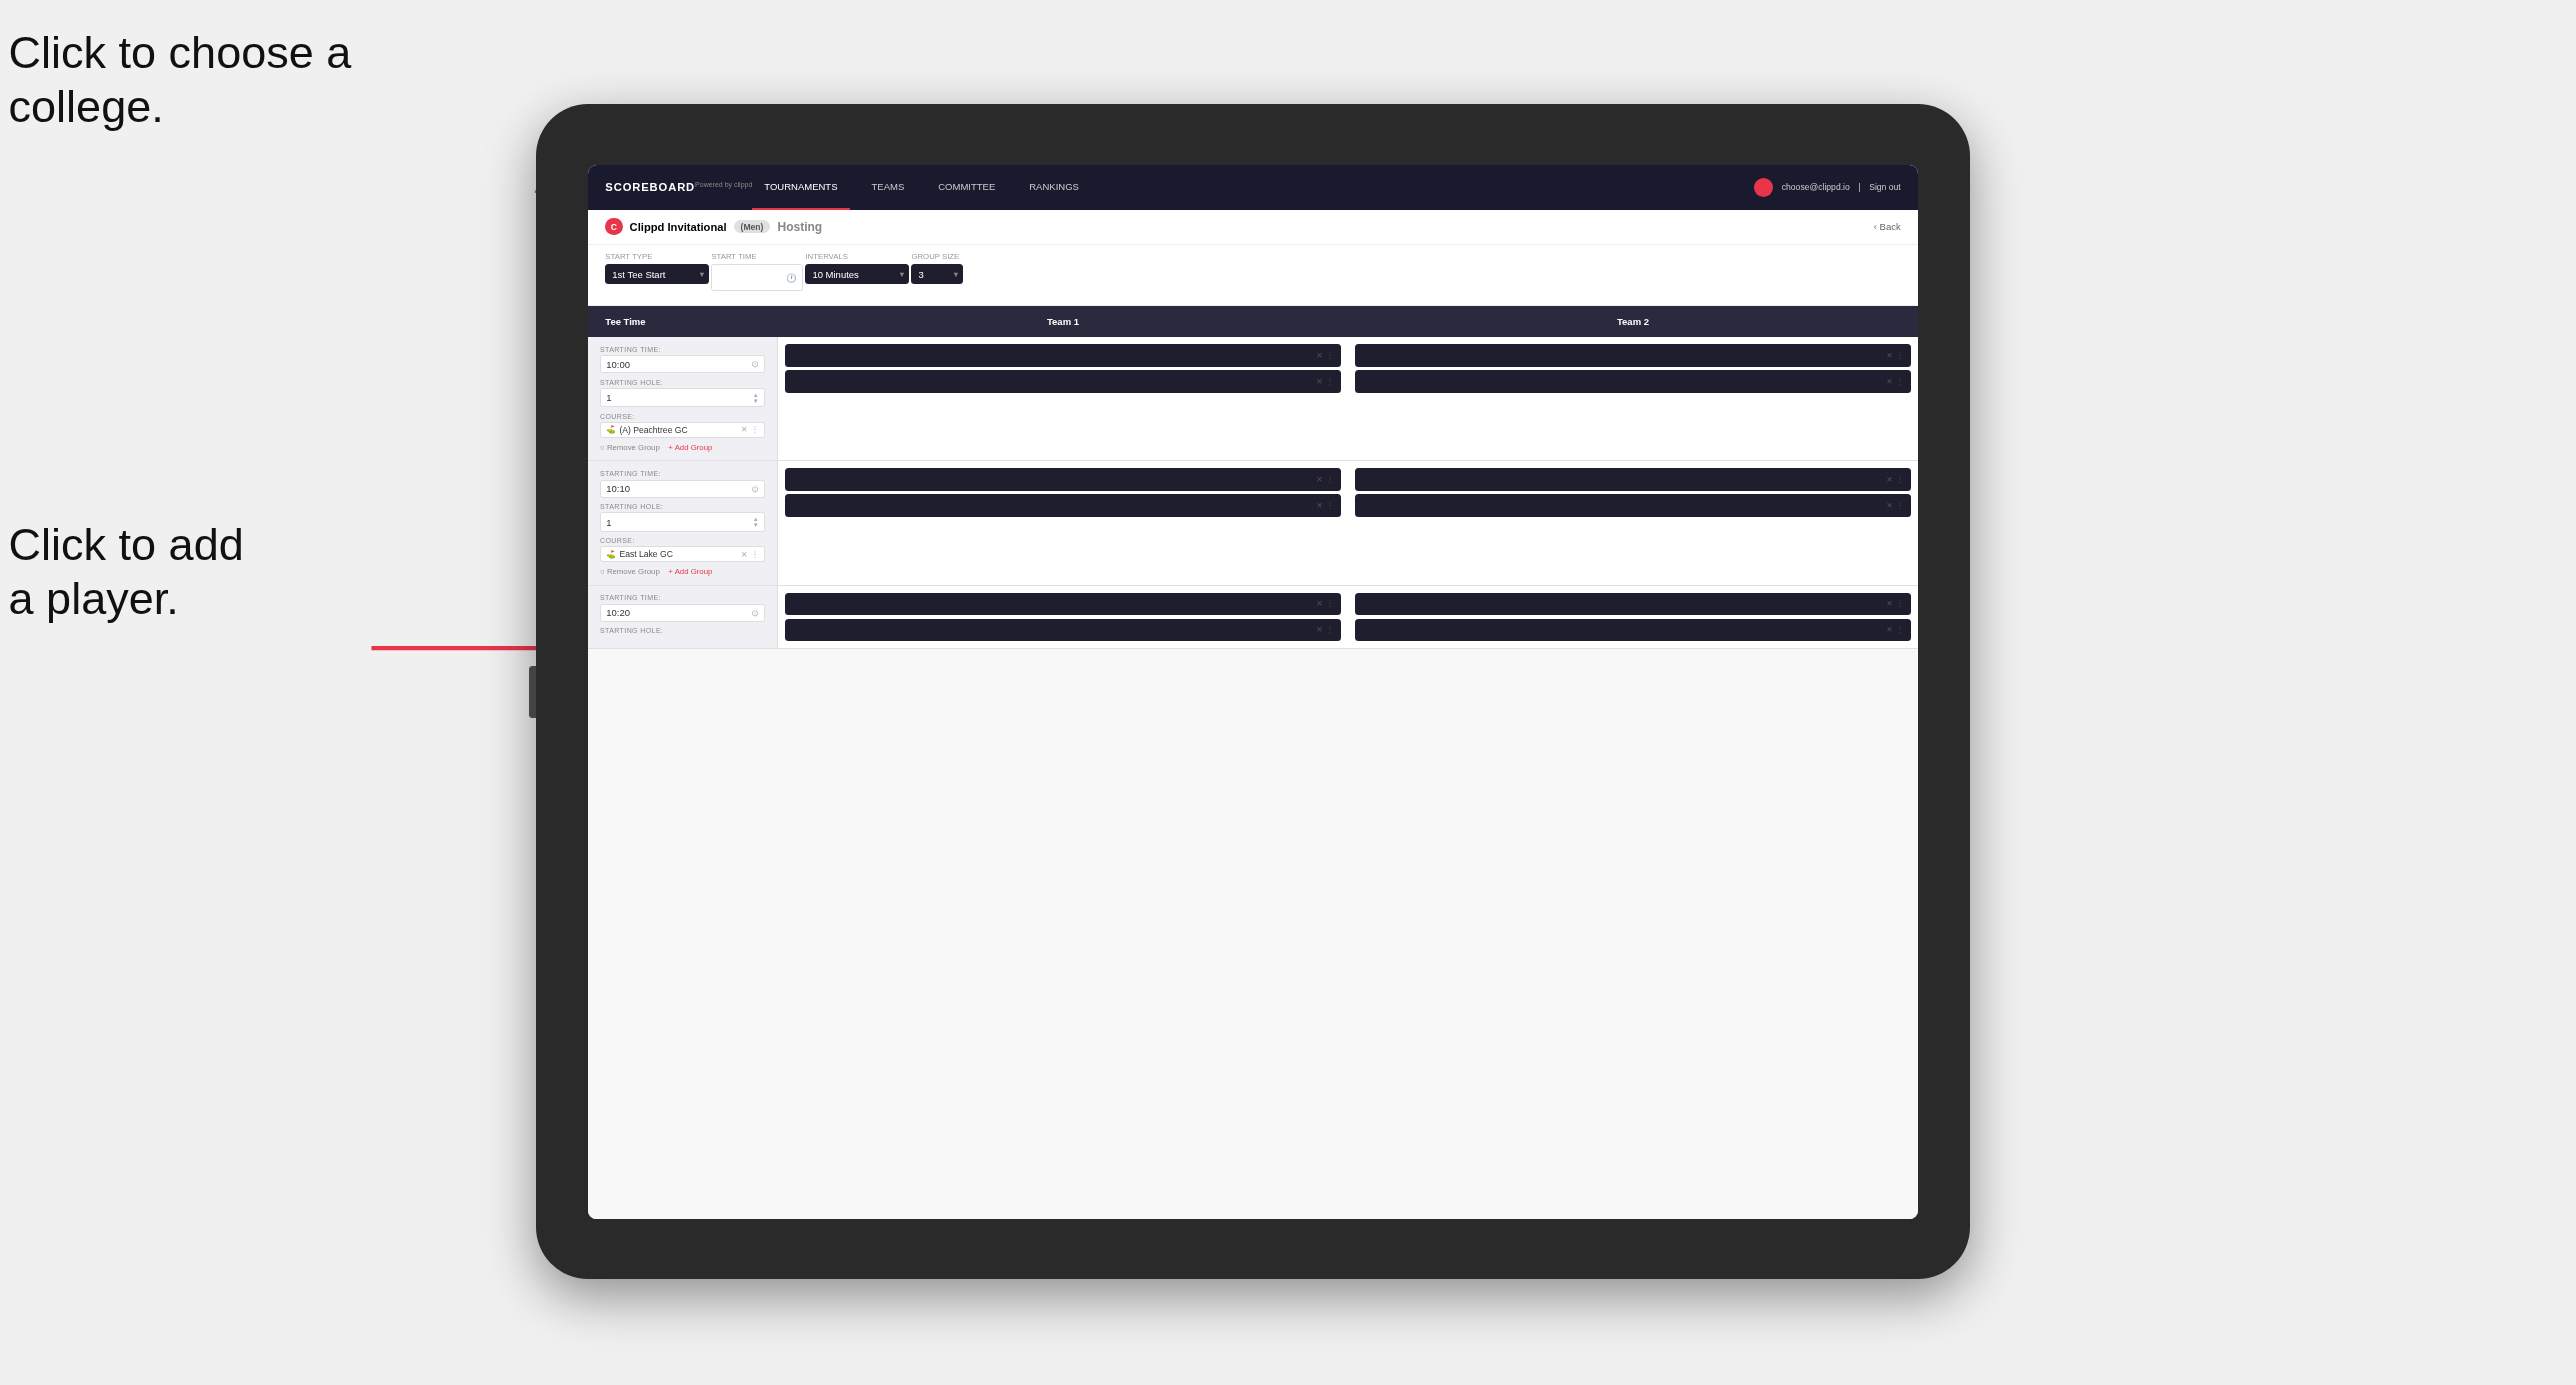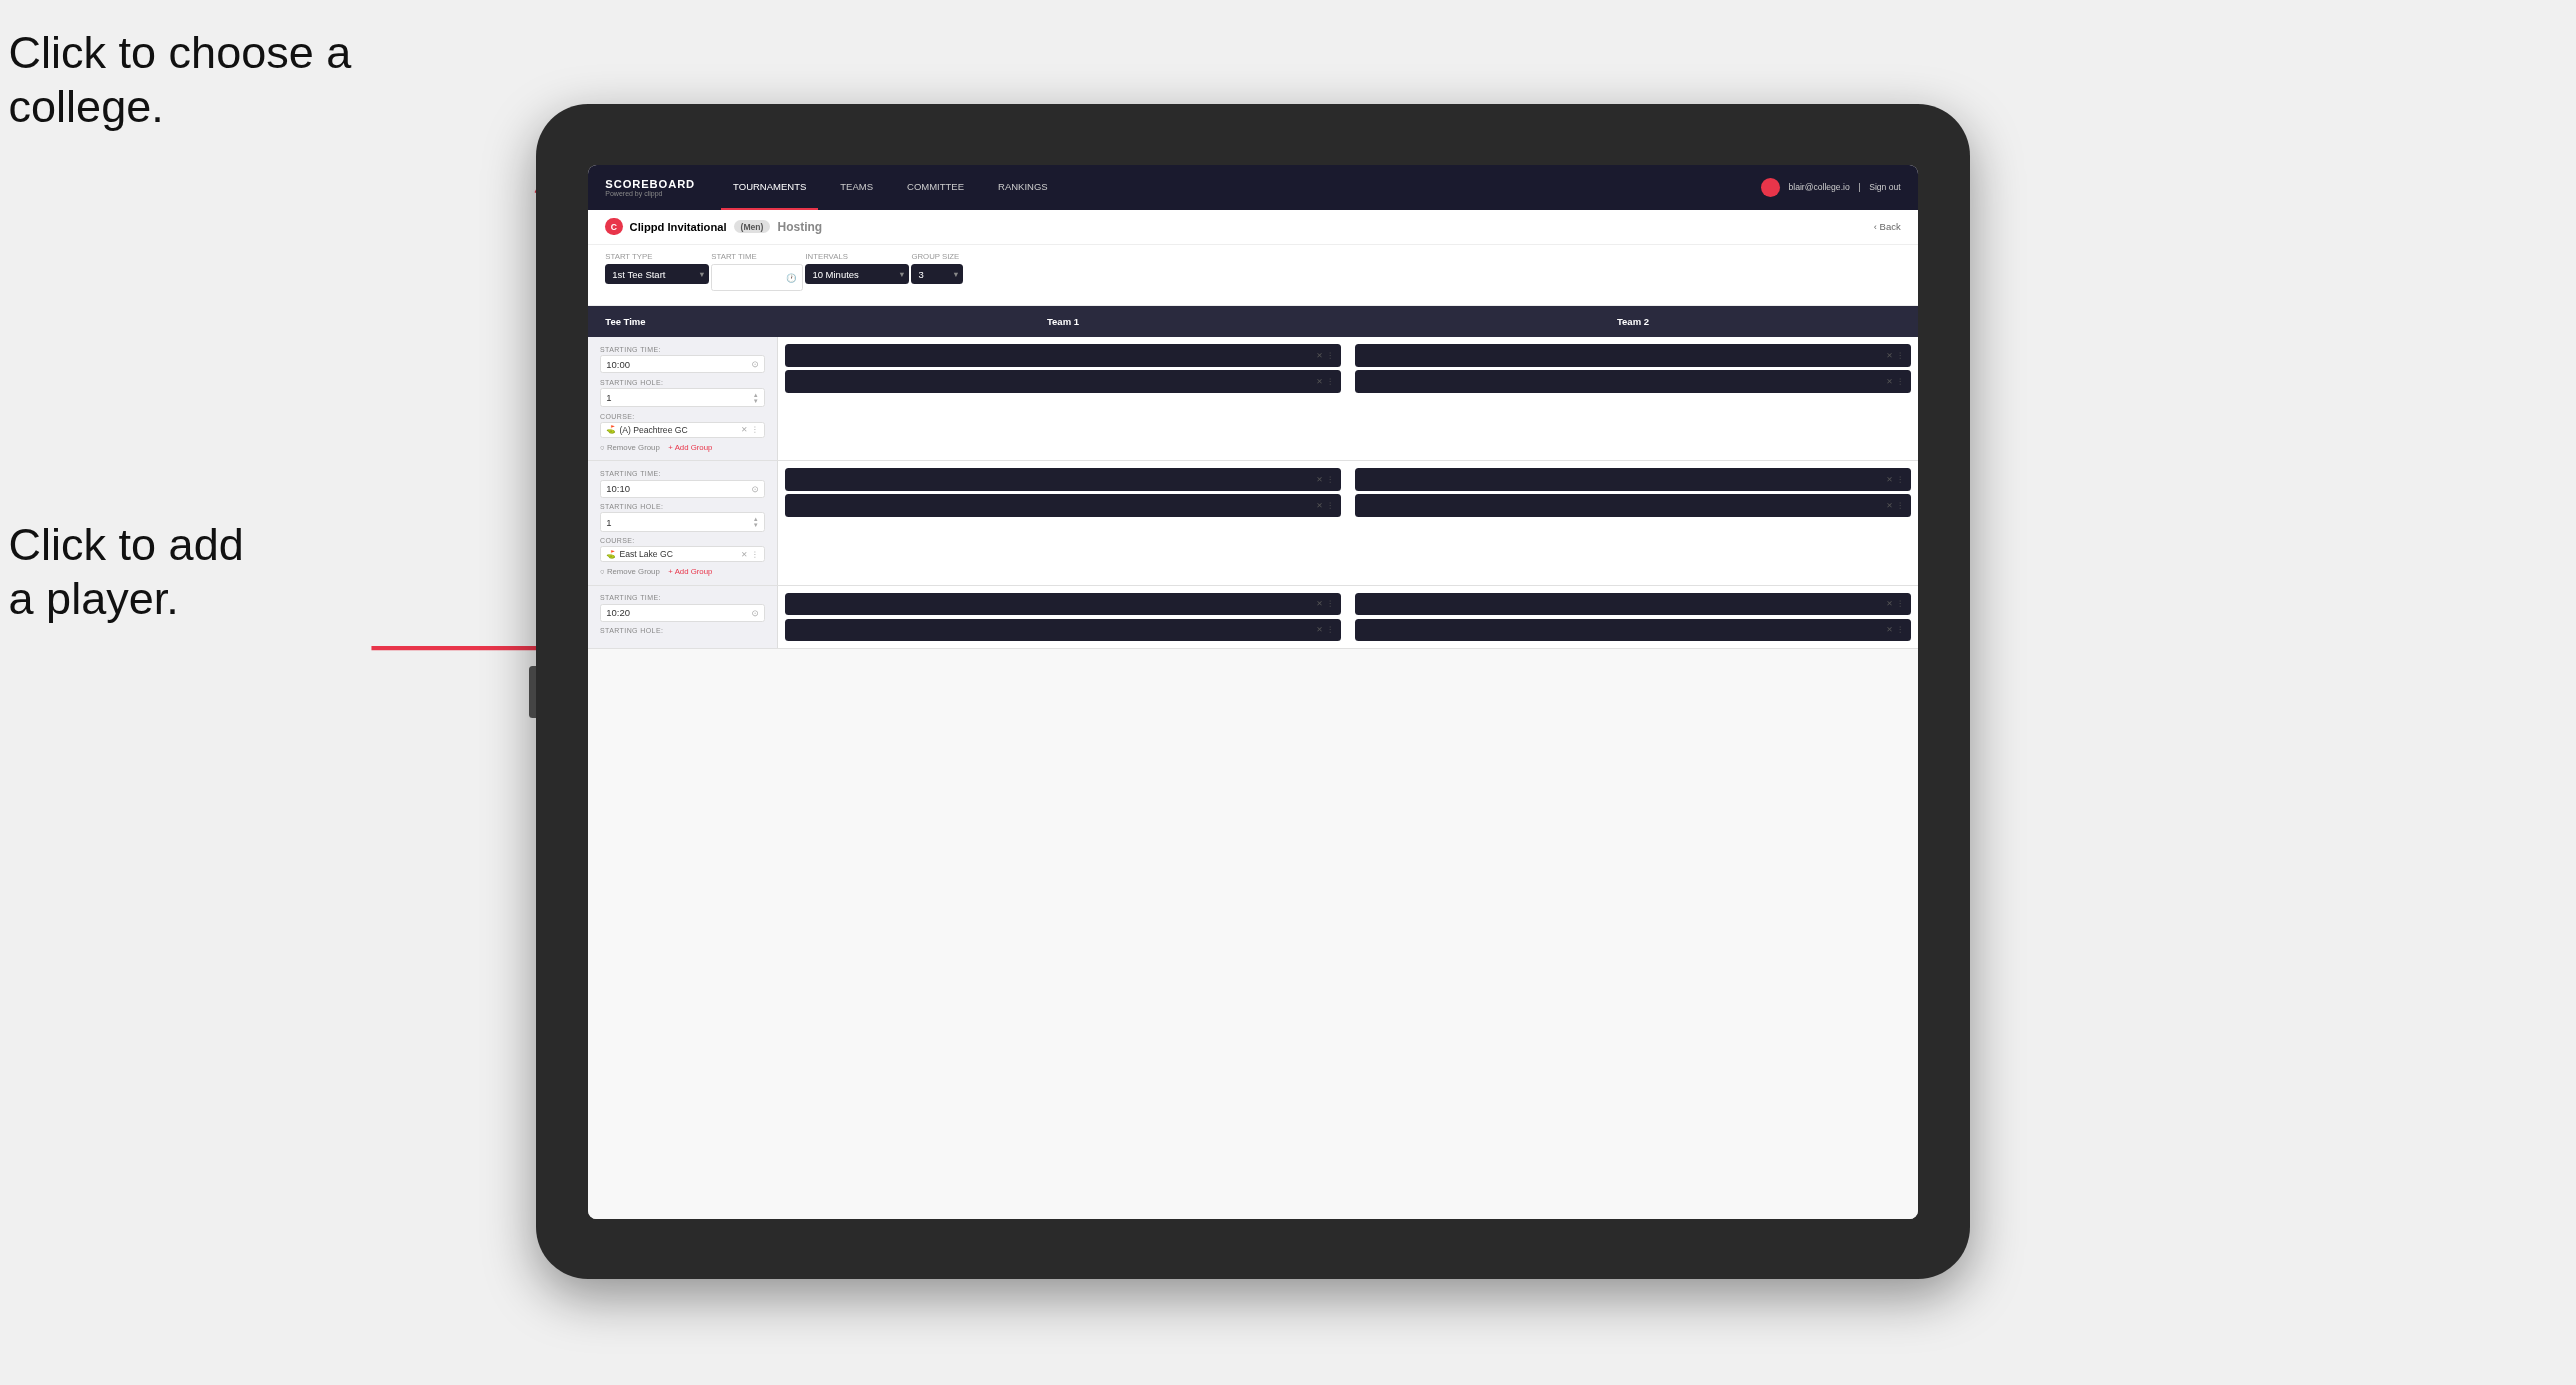--- a/index.html
+++ b/index.html
@@ -61,22 +61,21 @@
     .navbar {
       background: #1a1a2e;
       display: flex;
       align-items: center;
       height: 45px;
       padding: 0 17.3px;
       flex-shrink: 0;
     }
     .brand {
       display: flex;
-      flex-direction: column;
-      margin-right: 26px;
+      flex-direction: row;
     }
     .brand-name {
       color: #fff;
       font-size: 11.2px;
       font-weight: 700;
       letter-spacing: 0.9px;
     }
     .brand-sub {
       color: #888;
       font-size: 7px;
@@ -451,21 +450,21 @@
         <span class="brand-sub">Powered by clippd</span>
       </div>
       <div class="nav-links">
         <div class="nav-link active">TOURNAMENTS</div>
         <div class="nav-link">TEAMS</div>
         <div class="nav-link">COMMITTEE</div>
         <div class="nav-link">RANKINGS</div>
       </div>
       <div class="nav-right">
         <div class="user-avatar"></div>
-        <span>blair@college.io</span>
+        <span>choose@clippd.io</span>
         <span>|</span>
         <span>Sign out</span>
       </div>
     </div>
 
     <div class="subheader">
       <div class="event-title">
         <div class="event-logo">C</div>
         <span>Clippd Invitational</span>
         <span class="event-badge">(Men)</span>

